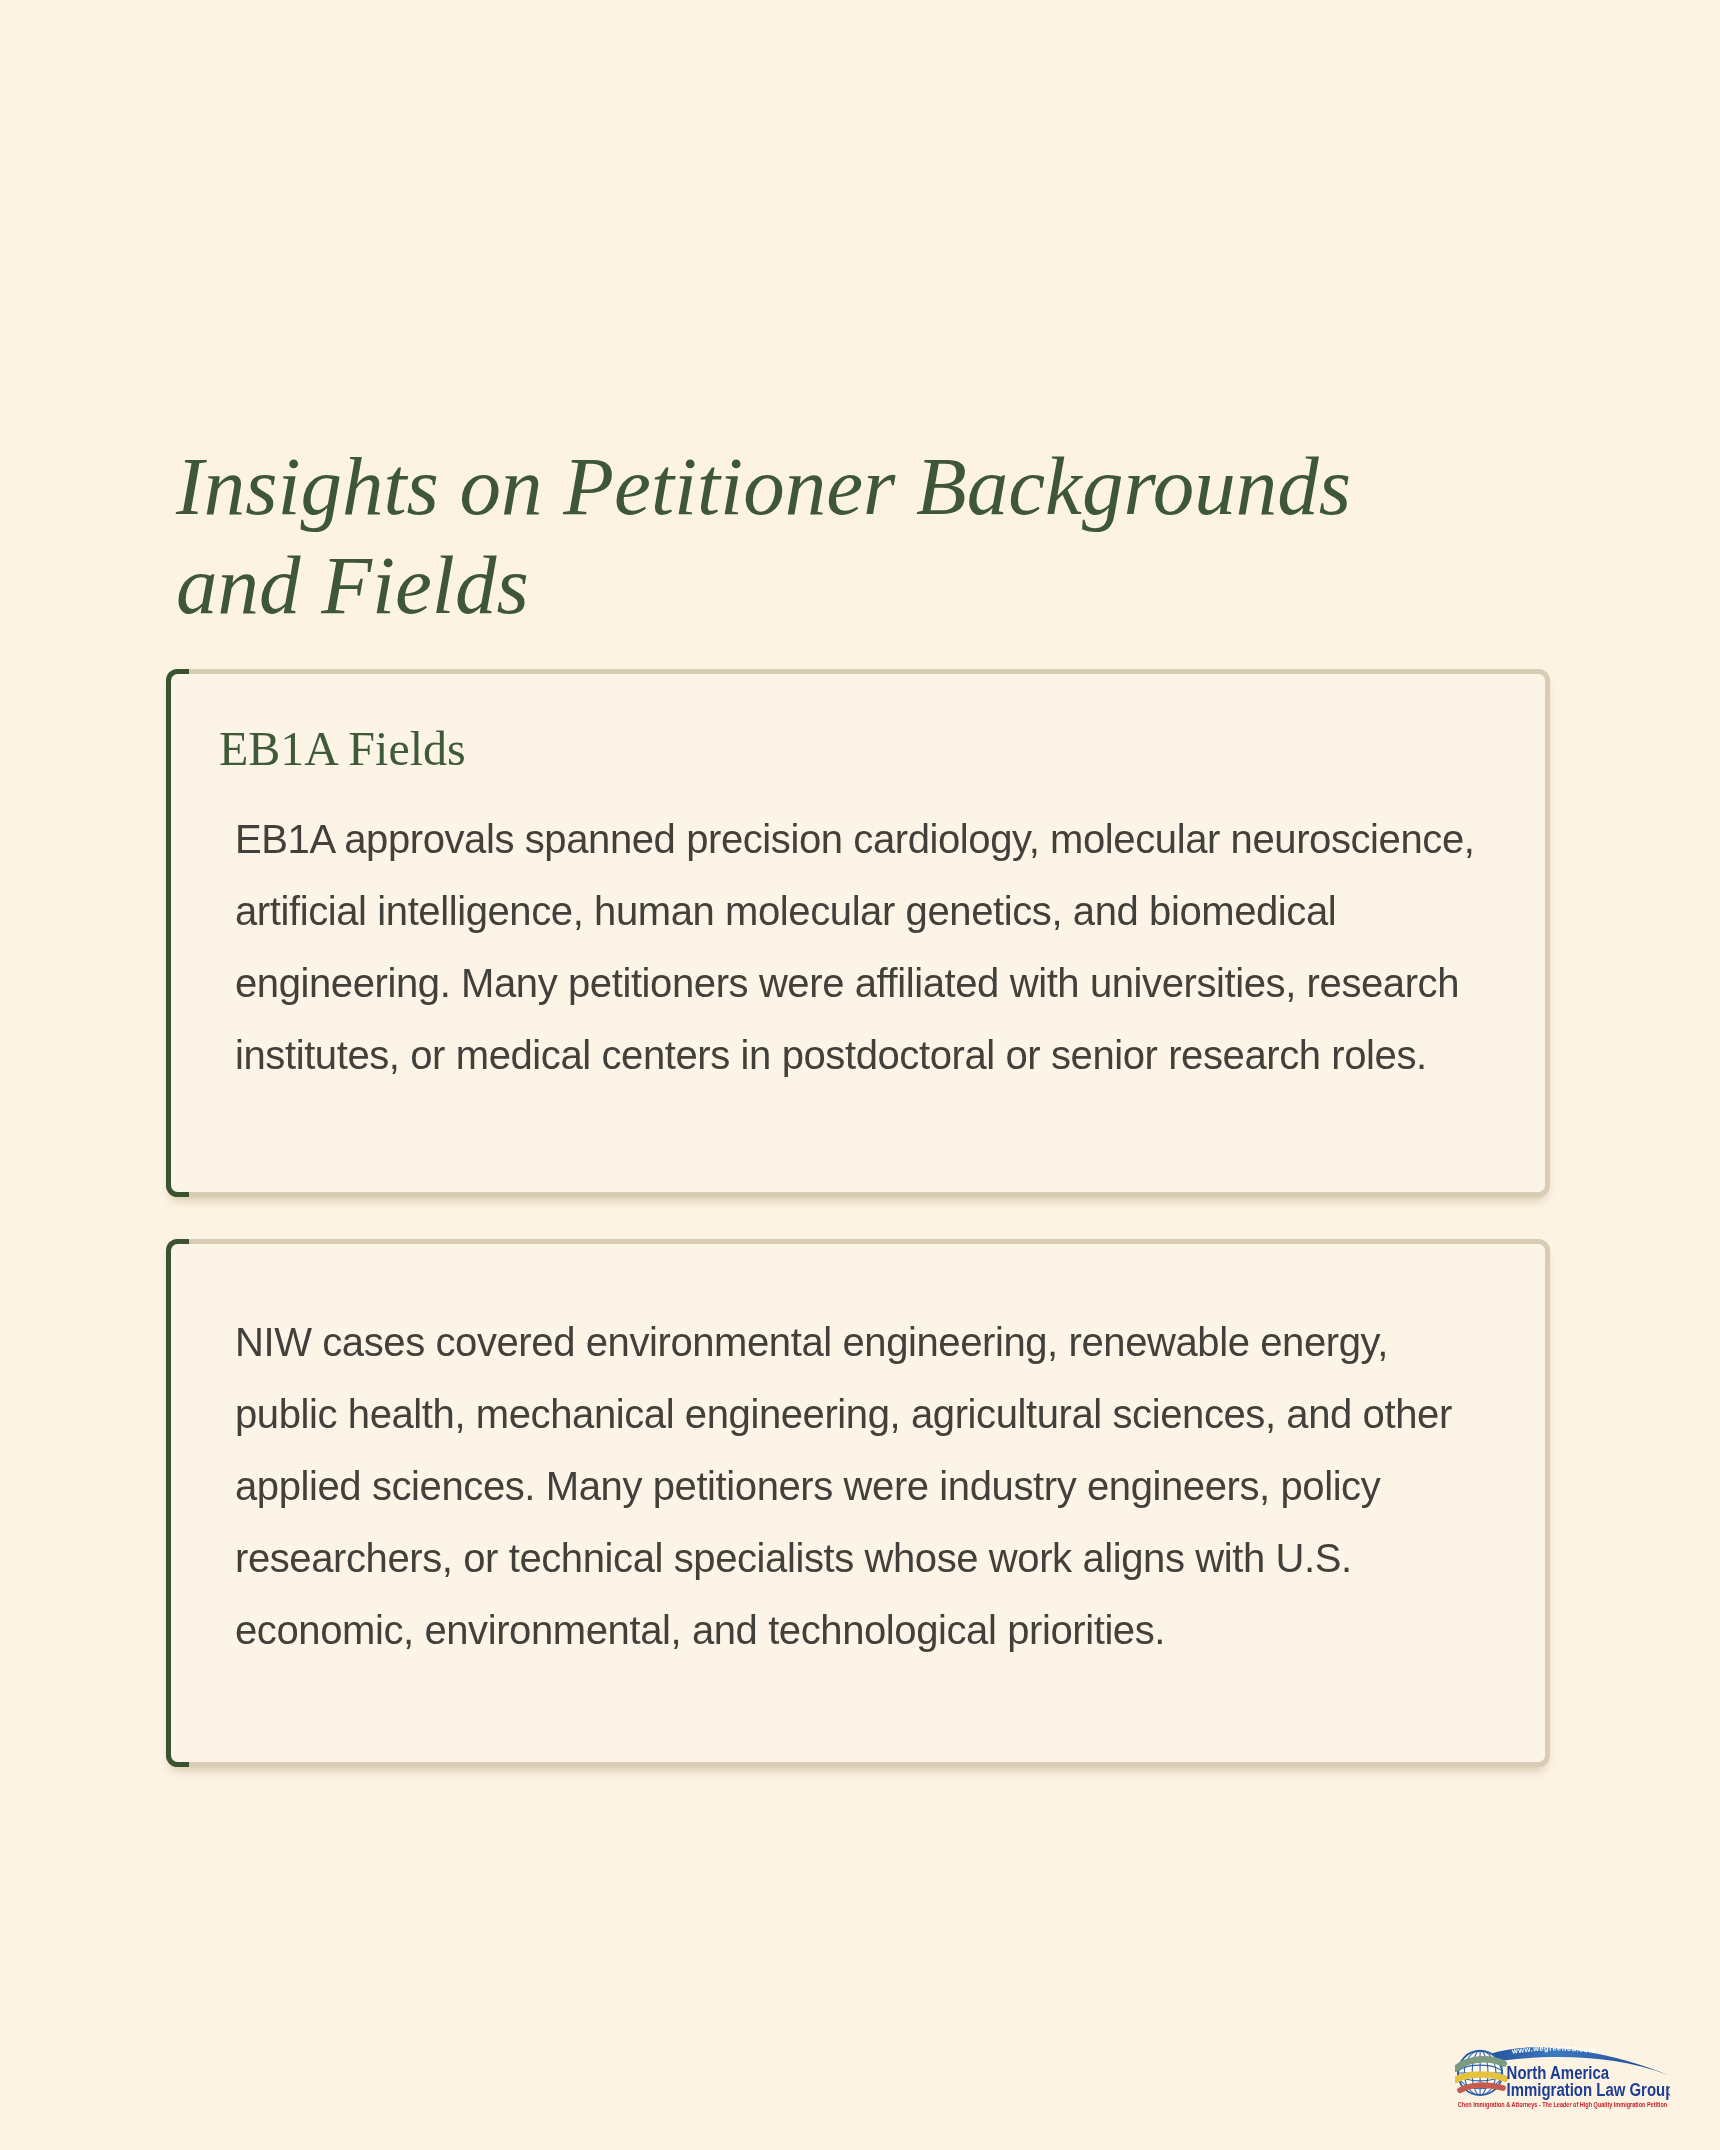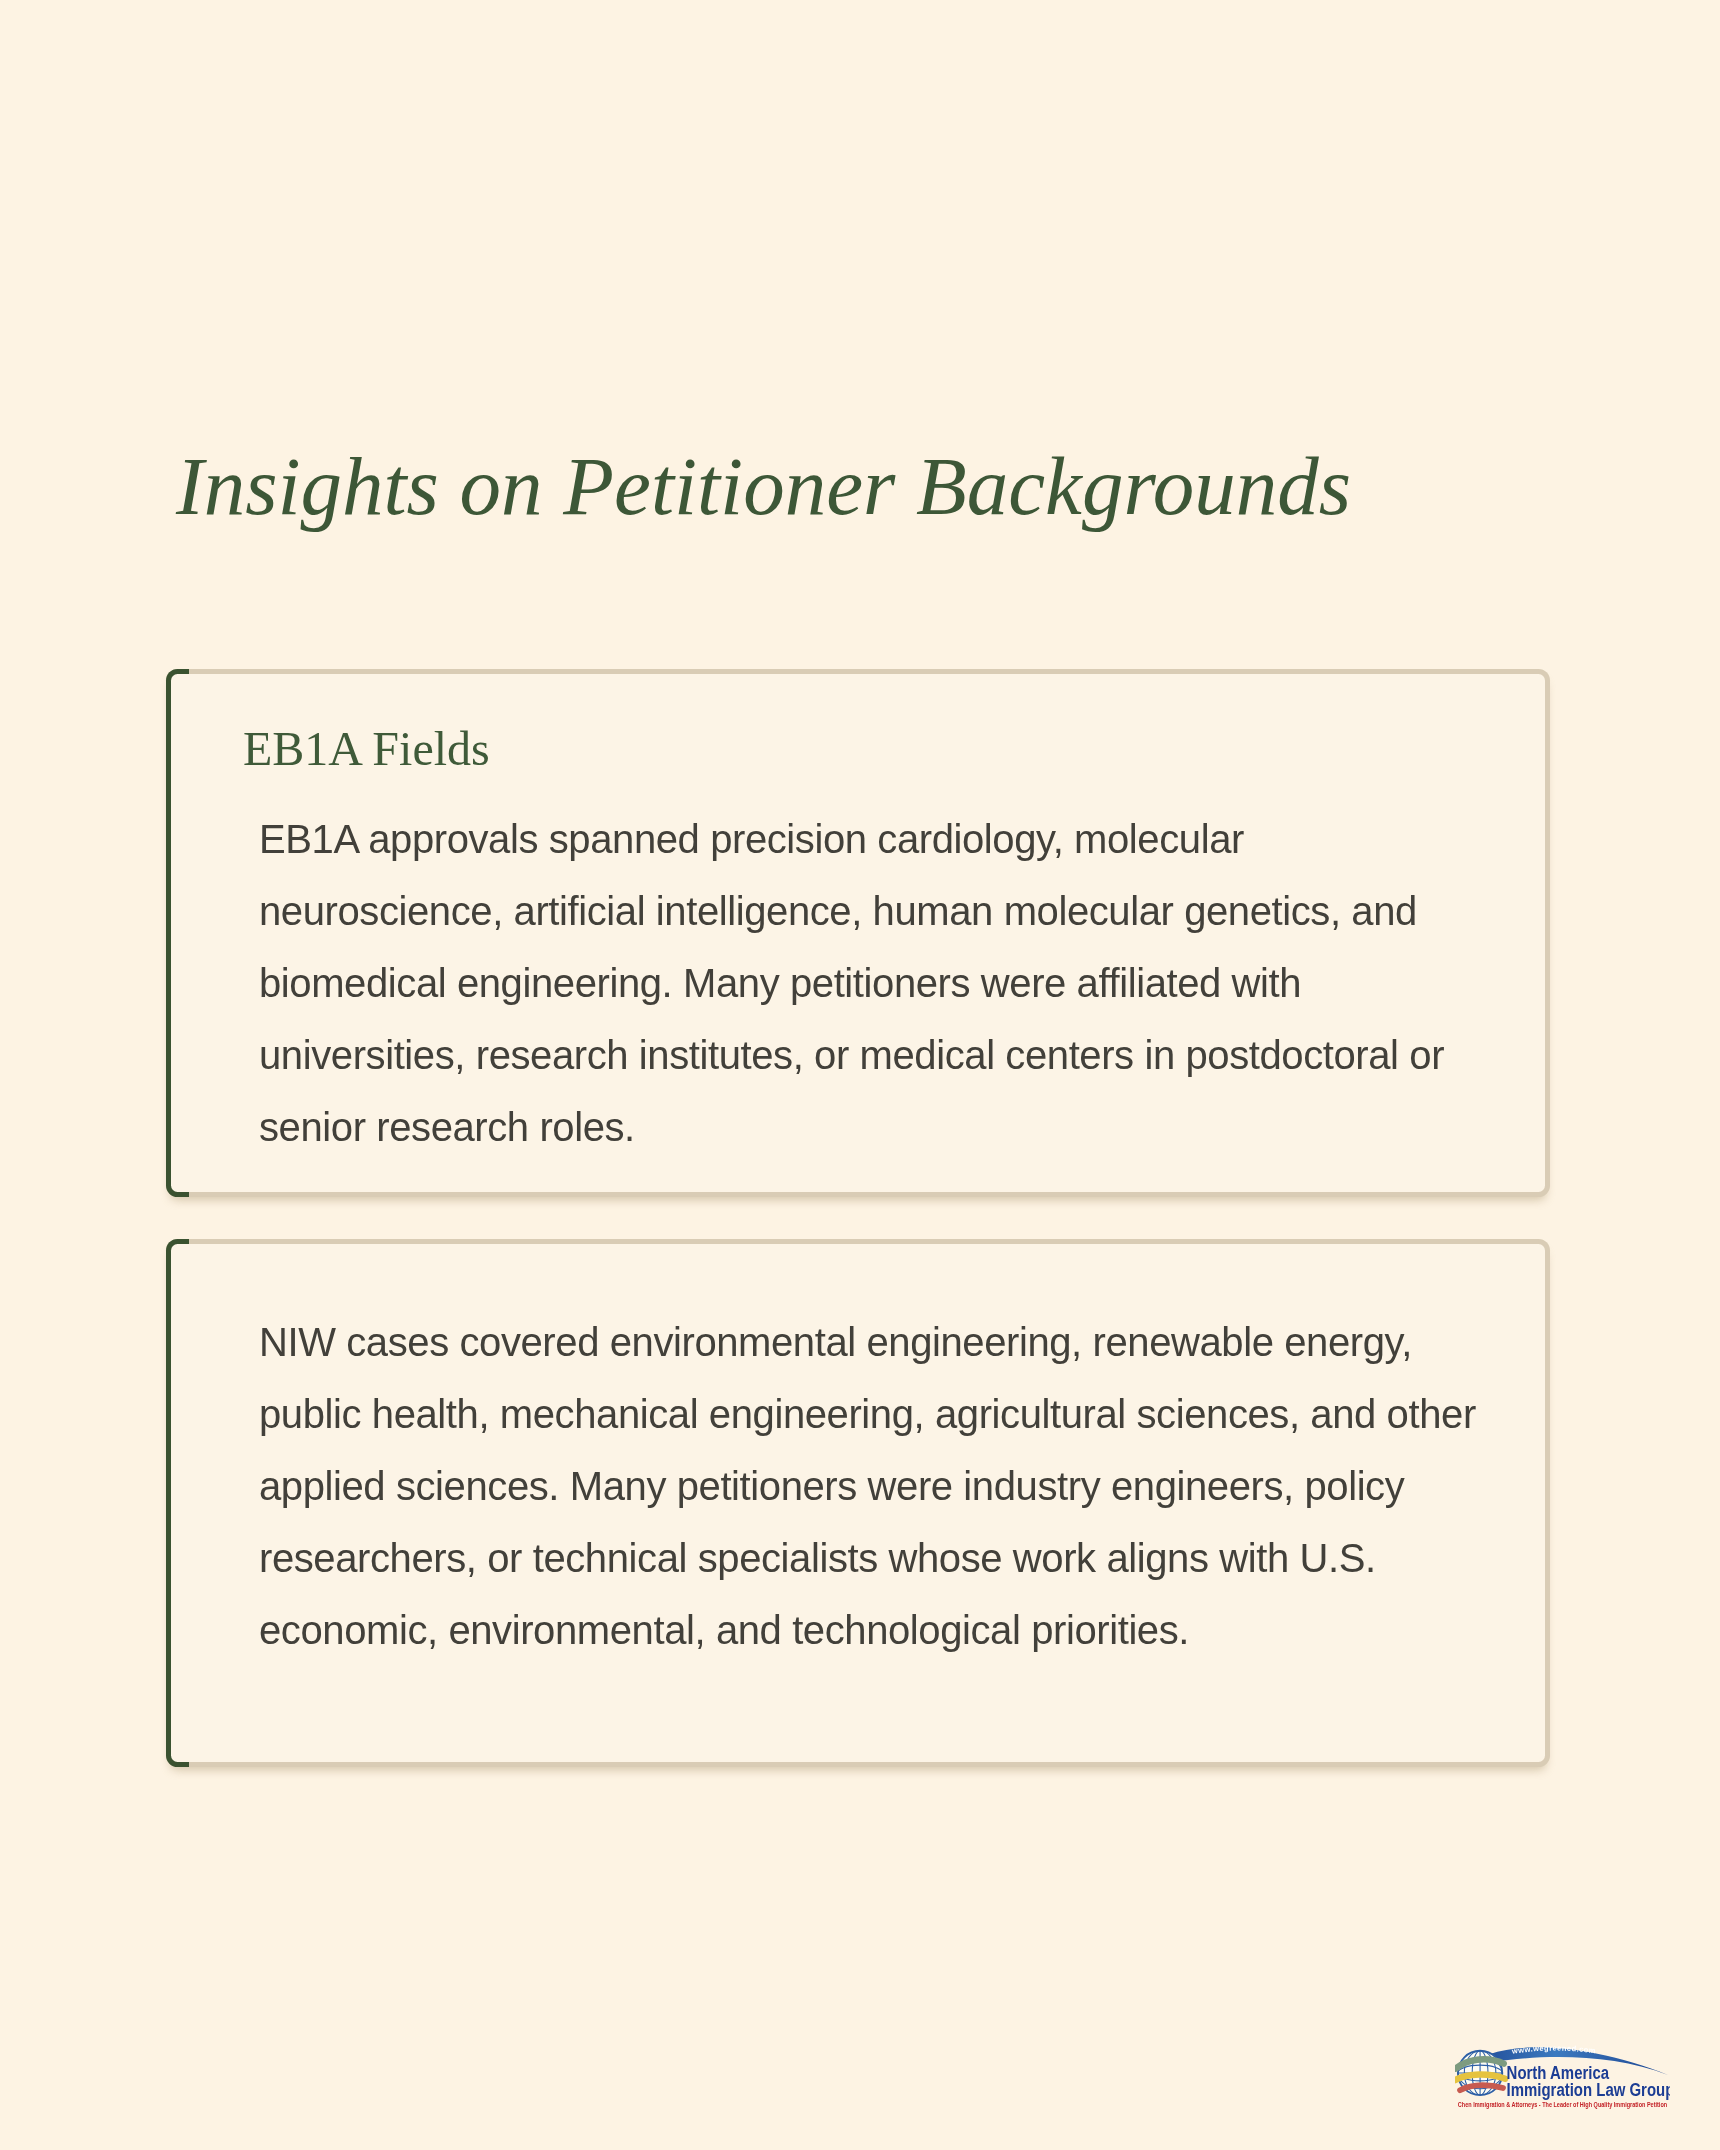--- a/index.html
+++ b/index.html
@@ -52,21 +52,21 @@
     background: #3a5230;
     border-radius: 11.5px 0 0 11.5px;
   }
   .card-inner {
     position: relative;
     width: 100%;
     height: 100%;
     box-sizing: border-box;
     background: #fcf4e6;
     border-radius: 6.5px;
-    padding: 46px 36px 0 72px;
+    padding: 46px 36px 0 48px;
   }
   .card-heading {
     margin: 0 0 26px 0;
     font-family: "Liberation Serif", "DejaVu Serif", serif;
     font-weight: 400;
     font-size: 48px;
     line-height: 57px;
     color: #3f5a39;
   }
   .card-body {
@@ -87,20 +87,21 @@
   }
   .logo svg { display: block; }
 </style>
 </head>
 <body>
 
 <main>
 
   <h1 class="page-title">
     <span>Insights on Petitioner Backgrounds</span>
+    <span>and Fields</span>
   </h1>
 
   <section class="card card-eb1a">
     <div class="card-accent"></div>
     <div class="card-inner">
       <h2 class="card-heading">EB1A Fields</h2>
       <p class="card-body">EB1A approvals spanned precision cardiology, molecular neuroscience, artificial intelligence, human molecular genetics, and biomedical engineering. Many petitioners were affiliated with universities, research institutes, or medical centers in postdoctoral or senior research roles.</p>
     </div>
   </section>
 

